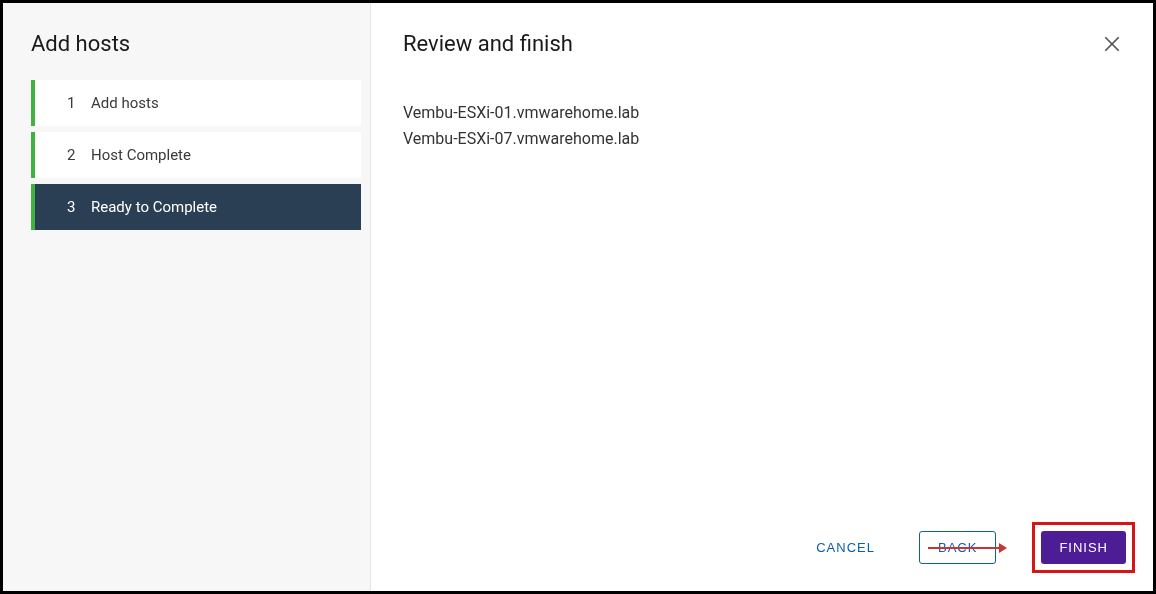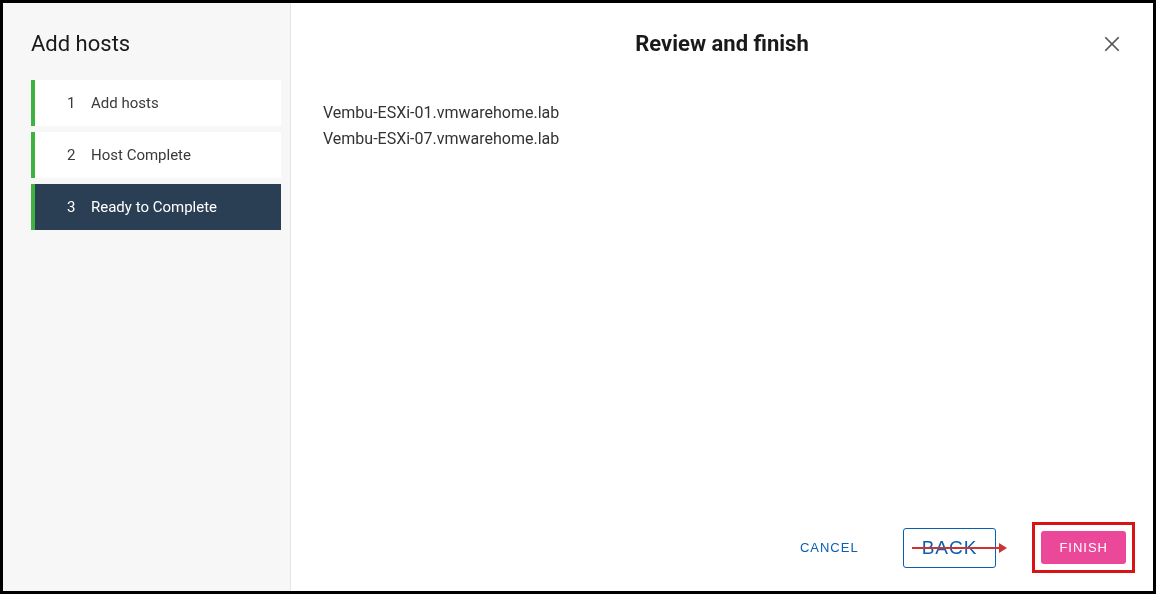--- a/index.html
+++ b/index.html
@@ -16,21 +16,21 @@
       height: 594px;
       display: flex;
       flex-direction: column;
       position: relative;
     }
     .dialog {
       display: flex;
       height: 100%;
     }
     .sidebar {
-      width: 288px;
+      width: 368px;
       background: #f7f7f8;
       padding: 28px 9px 0 0;
       border-right: 1px solid #e5e5e5;
       display: flex;
       flex-direction: column;
     }
     .sidebar-title {
       font-size: 22px;
       font-weight: 400;
       color: #1a1a1a;
@@ -63,24 +63,23 @@
     }
     .content {
       flex: 1;
       display: flex;
       flex-direction: column;
       position: relative;
       padding: 28px 32px 0 32px;
     }
     .content-title {
       font-size: 22px;
-      font-weight: 700;
+      font-weight: 400;
       color: #1a1a1a;
       margin-bottom: 44px;
-      text-align: center;
     }
     .close-icon {
       position: absolute;
       top: 32px;
       right: 32px;
       width: 18px;
       height: 18px;
       cursor: pointer;
       color: #555;
     }
@@ -110,21 +109,21 @@
       font-size: 13px;
       letter-spacing: 1px;
       font-weight: 500;
       cursor: pointer;
       padding: 10px 8px;
     }
     .btn-back {
       background: #fff;
       border: 1px solid #0a5fb3;
       color: #0a5fb3;
-      font-size: 19px;
+      font-size: 13px;
       letter-spacing: 1px;
       font-weight: 500;
       cursor: pointer;
       padding: 8px 18px;
       border-radius: 3px;
       position: relative;
     }
     .btn-back::after {
       content: "";
       position: absolute;
@@ -140,21 +139,21 @@
       position: absolute;
       right: -12px;
       top: 50%;
       transform: translateY(-50%);
       width: 0; height: 0;
       border-top: 5px solid transparent;
       border-bottom: 5px solid transparent;
       border-left: 8px solid #c33;
     }
     .btn-finish {
-      background: #ec4899;
+      background: #4c1d95;
       border: none;
       color: #fff;
       font-size: 13px;
       letter-spacing: 1px;
       font-weight: 500;
       cursor: pointer;
       padding: 9px 18px;
       border-radius: 3px;
     }
     .highlight-box {

